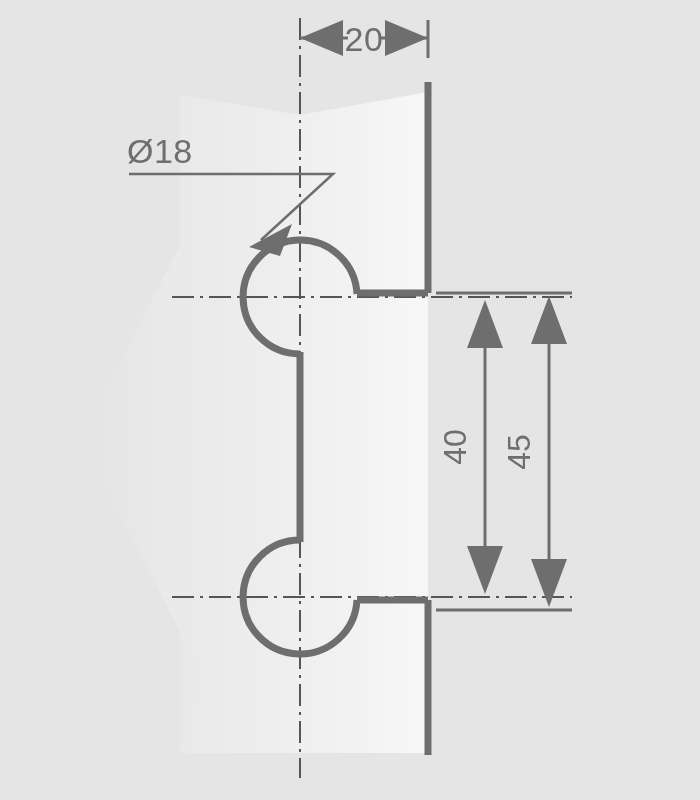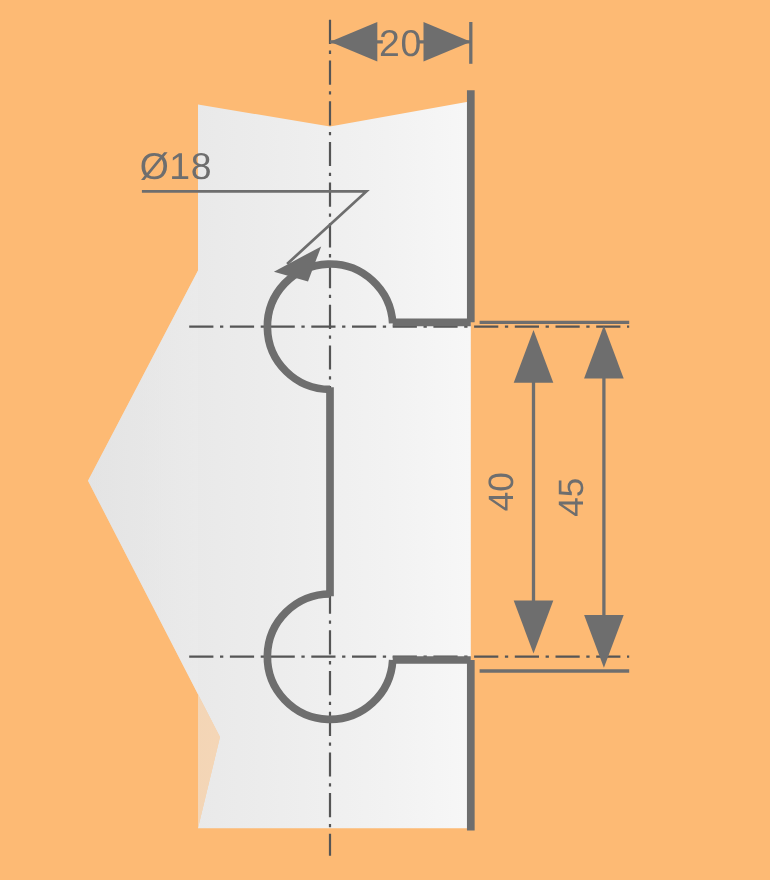--- a/index.html
+++ b/index.html
@@ -10,21 +10,21 @@
   body {
     width: 700px;
     height: 800px;
     font-family: "Liberation Sans", sans-serif;
     overflow: hidden;
   }
   #drawing-root {
     position: relative;
     width: 700px;
     height: 800px;
-    background: #fdba74;
+    background: #e5e5e5;
   }
   svg.tech-drawing {
     display: block;
     width: 700px;
     height: 800px;
   }
   .dim-text {
     font-family: "Liberation Sans", sans-serif;
     font-size: 34px;
     fill: #6e6e6e;

